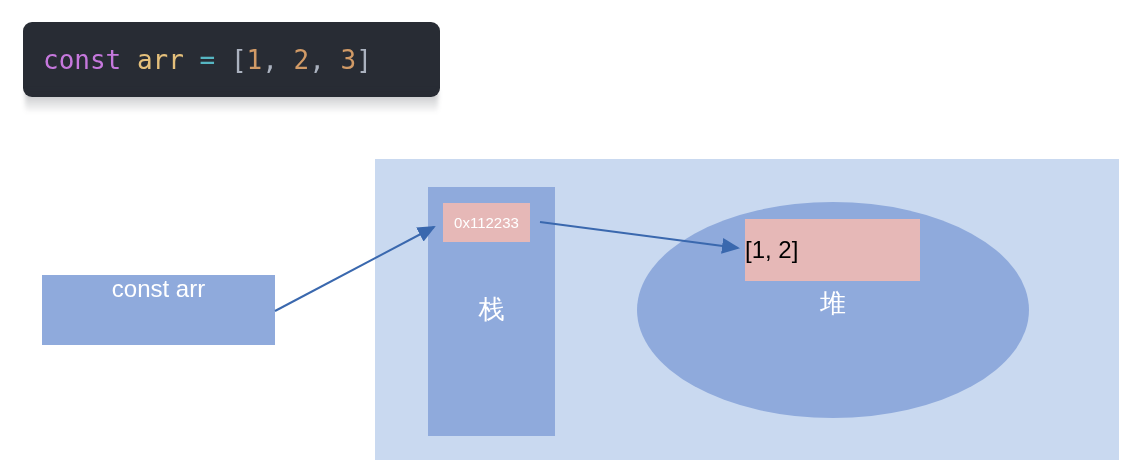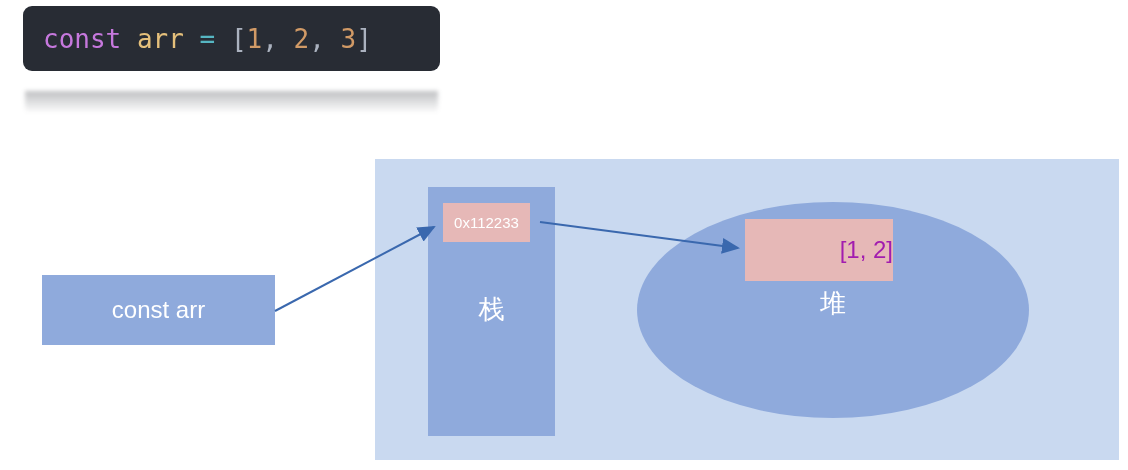--- a/index.html
+++ b/index.html
@@ -7,21 +7,21 @@
     width: 1128px; height: 470px;
     background: #ffffff;
     position: relative;
     overflow: hidden;
     font-family: "Liberation Sans", "DejaVu Sans", sans-serif;
   }
   .abs { position: absolute; }
 
   
   .code-box {
-    left: 23px; top: 6px; width: 417px; height: 65px;
+    left: 23px; top: 22px; width: 417px; height: 75px;
     background: #282c34;
     border-radius: 9px;
     display: flex; align-items: center;
     padding-left: 20px; box-sizing: border-box;
   }
   .code-line {
     font-family: "DejaVu Sans Mono", "Liberation Mono", monospace;
     font-size: 26px; line-height: 1;
     white-space: pre;
     color: #abb2bf;
@@ -48,34 +48,34 @@
     background: #8faadc;
   }
   .heap-ellipse {
     left: 637px; top: 202px; width: 392px; height: 216px;
     background: #8faadc;
     border-radius: 50%;
   }
   .var-box {
     left: 42px; top: 275px; width: 233px; height: 70px;
     background: #8faadc;
-    display: flex; align-items: center; justify-content: center;
+    display: flex; justify-content: center;
     color: #ffffff; font-size: 24px;
   }
   .addr-box {
     left: 443px; top: 203px; width: 87px; height: 39px;
     background: #e6b8b7;
     display: flex; align-items: center; justify-content: center;
     color: #ffffff; font-size: 15px;
   }
   .value-box {
-    left: 745px; top: 219px; width: 148px; height: 62px;
+    left: 745px; top: 219px; width: 175px; height: 62px;
     background: #e6b8b7;
-    display: flex; align-items: center; justify-content: flex-end;
-    color: #a21caf; font-size: 24px;
+    display: flex; align-items: center; justify-content: flex-start;
+    color: #000000; font-size: 24px;
   }
   .stack-label {
     left: 428px; top: 295px; width: 127px;
     text-align: center;
     color: #ffffff; font-size: 26px; line-height: 1.15;
   }
   .heap-label {
     left: 637px; top: 289px; width: 392px;
     text-align: center;
     color: #ffffff; font-size: 26px; line-height: 1.15;

